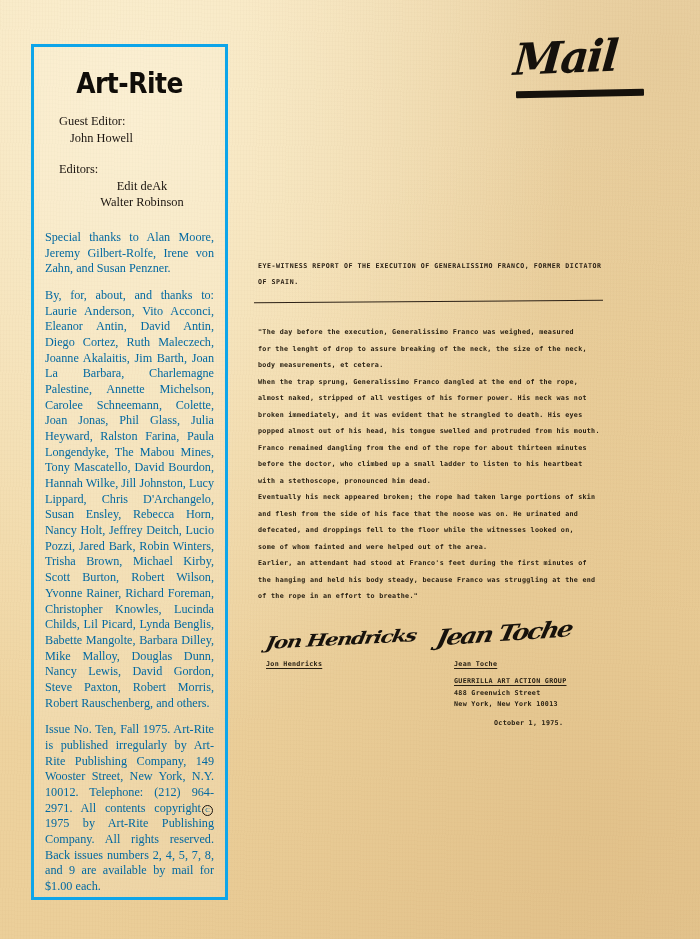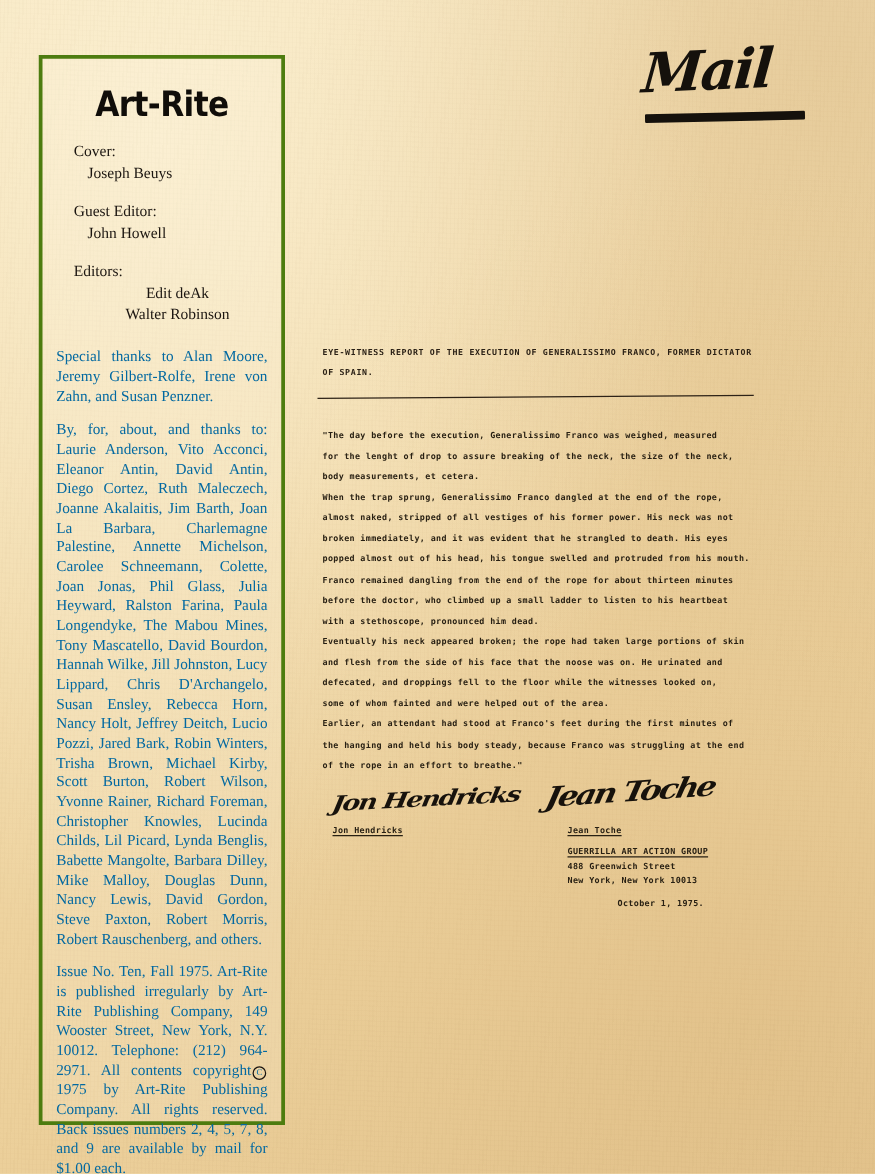--- a/index.html
+++ b/index.html
@@ -68,21 +68,21 @@
     border-radius: 1px;
   }
 
   
   #colophon {
     position: absolute;
     left: 31px;
     top: 44px;
     width: 197px;
     height: 856px;
-    border: 3px solid #4d7c0f;
+    border: 3px solid #0ea5e9;
     box-sizing: border-box;
     background: rgba(255,250,232,0.18);
     padding: 0;
   }
   #colophon-inner {
     padding: 14px 11px 10px 11px;
   }
   #masthead {
     font-family: "DejaVu Sans", sans-serif;
     font-weight: 700;
@@ -118,21 +118,20 @@
   #names-para { margin-top: 11px; }
 
   
   #typed {
     position: absolute;
     left: 258px;
     top: 258px;
     width: 400px;
     font-family: "DejaVu Sans Mono", monospace;
     color: #241c12;
-    margin-top: 16px;
   }
   #doc-title {
     font-size: 6.6px;
     letter-spacing: 0.55px;
     line-height: 2.45;
     font-weight: 700;
     white-space: pre-line;
     color: #2a2015;
   }
   #title-rule {
@@ -247,24 +246,20 @@
 
 <div id="mail-heading">
   <div id="mail-word">Mail</div>
   <div id="mail-underline"></div>
 </div>
 
 <div id="colophon">
   <div id="colophon-inner">
     <div id="masthead">Art-Rite</div>
 
-    <div class="credit-group">
-      <div class="credit-role">Cover:</div>
-      <div class="credit-names">Joseph Beuys</div>
-    </div>
 
     <div class="credit-group">
       <div class="credit-role">Guest Editor:</div>
       <div class="credit-names">John Howell</div>
     </div>
 
     <div class="credit-group">
       <div class="credit-role">Editors:</div>
       <div class="credit-names" style="white-space: pre-line; text-align: center;">Edit deAk
 Walter Robinson</div>

